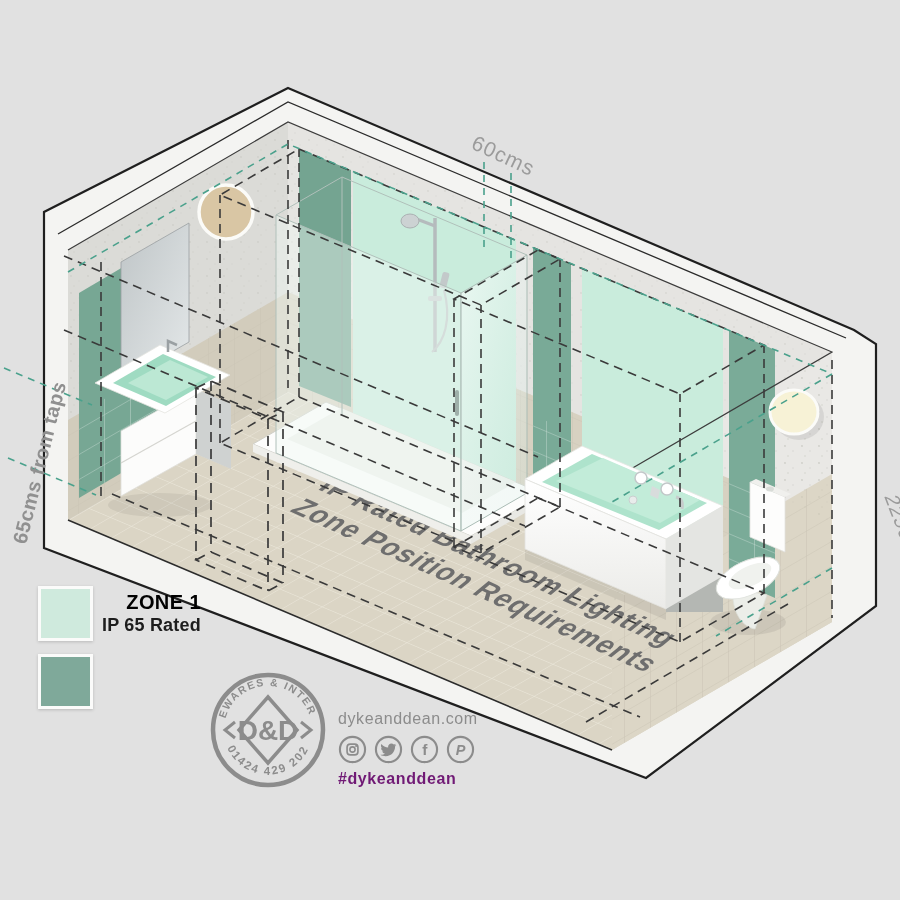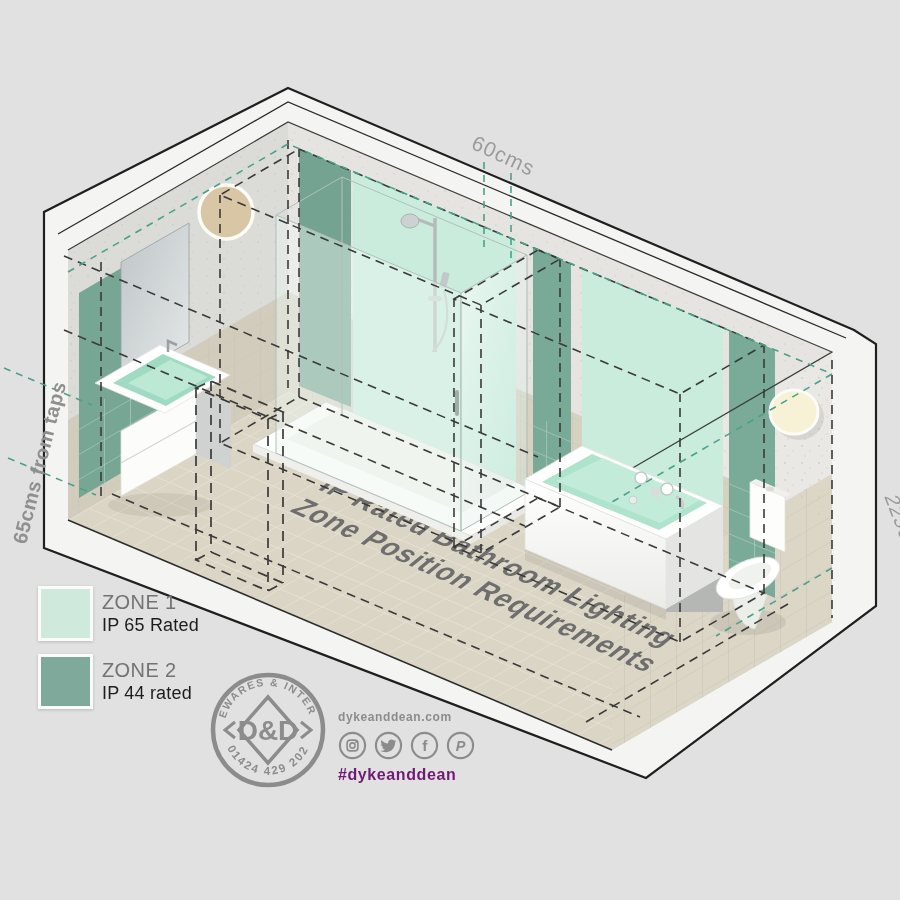--- a/index.html
+++ b/index.html
@@ -9,27 +9,27 @@
   svg text{font-family:"Liberation Sans",sans-serif;}
 
   
   .legend{position:absolute;left:38px;top:586px;}
   .legend-row{display:flex;align-items:center;margin-bottom:13px;}
   .swatch{width:49px;height:49px;border:3px solid #fbfbfa;box-shadow:0 1px 3px rgba(0,0,0,.18);}
   .swatch.z1{background:#cfeadd;}
   .swatch.z2{background:#7fa99a;}
   .swatch.z3{background:linear-gradient(135deg,#f4f4f2 49.6%,#d5cfc1 50%);}
   .legend-text{margin-left:9px;line-height:1.18;}
-  .legend-zone{font-size:20px;font-weight:normal;color:#737373;letter-spacing:.4px;}
-  .legend-rating{font-size:18px;font-weight:normal;color:#1d1d1d;letter-spacing:.2px;}
+  .legend-zone{font-size:20px;font-weight:bold;color:#000000;letter-spacing:.4px;text-align:right;}
+  .legend-rating{font-size:18px;font-weight:bold;color:#1d1d1d;letter-spacing:.2px;}
 
   
   .stamp{position:absolute;left:206px;top:668px;}
   .social-block{position:absolute;left:338px;top:710px;color:#8c8c8c;}
-  .website{font-size:12px;font-weight:bold;letter-spacing:.6px;color:#8c8c8c;}
+  .website{font-size:16px;font-weight:normal;letter-spacing:.6px;color:#8c8c8c;}
   .icons-row{display:flex;gap:7px;margin:7px 0 6px 0;}
   .hashtag{font-size:16px;font-weight:bold;letter-spacing:.6px;color:#701a75;}
 </style>
 </head>
 <body>
 
 <div class="canvas">
 
   <svg class="room-svg" width="900" height="900" viewBox="0 0 900 900">
     <defs>
@@ -223,24 +223,20 @@
   <div class="legend">
     <div class="legend-row">
       <div class="swatch z1"></div>
       <div class="legend-text">
         <div class="legend-zone">ZONE 1</div>
         <div class="legend-rating">IP 65 Rated</div>
       </div>
     </div>
     <div class="legend-row">
       <div class="swatch z2"></div>
-      <div class="legend-text">
-        <div class="legend-zone">ZONE 2</div>
-        <div class="legend-rating">IP 44 rated</div>
-      </div>
     </div>
   </div>
 
   <svg class="stamp" width="124" height="124" viewBox="-62 -62 124 124">
     <circle cx="0" cy="0" r="55" fill="none" stroke="#8c8c8c" stroke-width="4.5"></circle>
     <defs>
       <path id="arcTop" d="M -41.5,-15 A 44.1,44.1 0 0 1 41.5,-15" fill="none"></path>
       <path id="arcBot" d="M -40.6,18.3 A 44.5,44.5 0 0 0 40.6,18.3" fill="none"></path>
     </defs>
     <text font-size="10.5" font-weight="bold" fill="#8c8c8c" letter-spacing="1.6">

